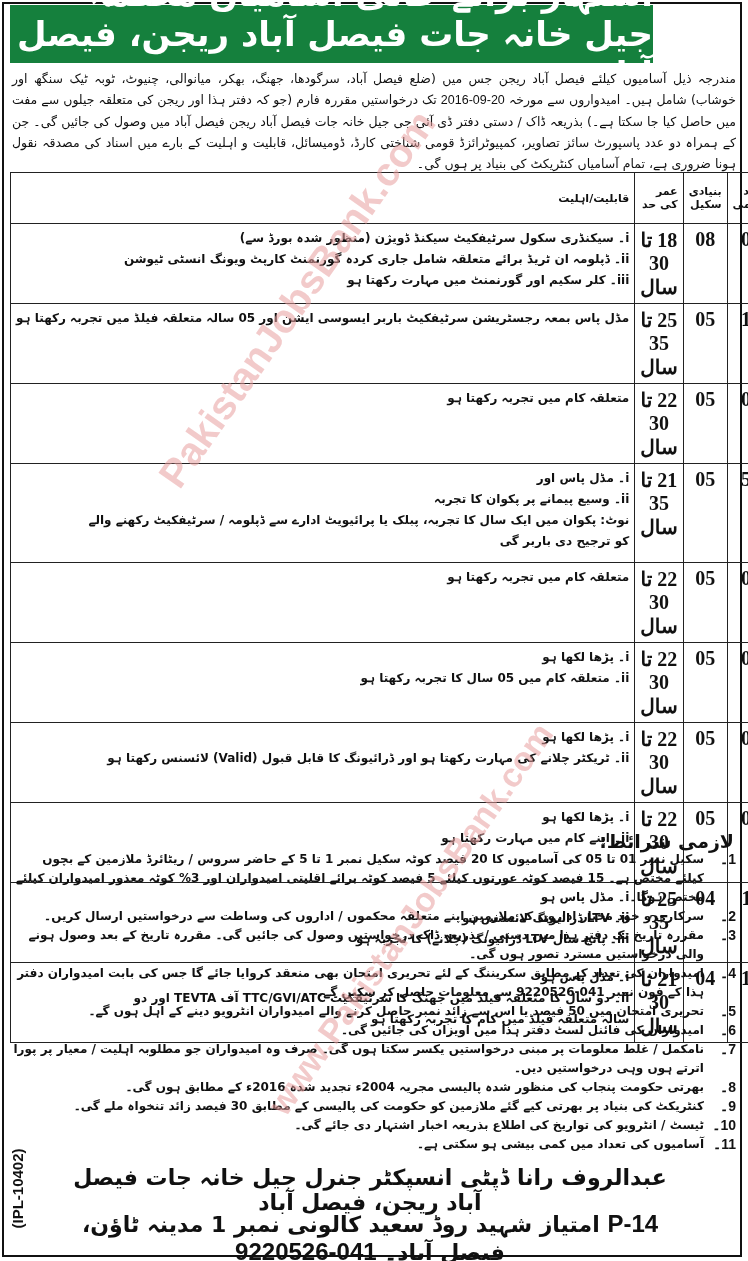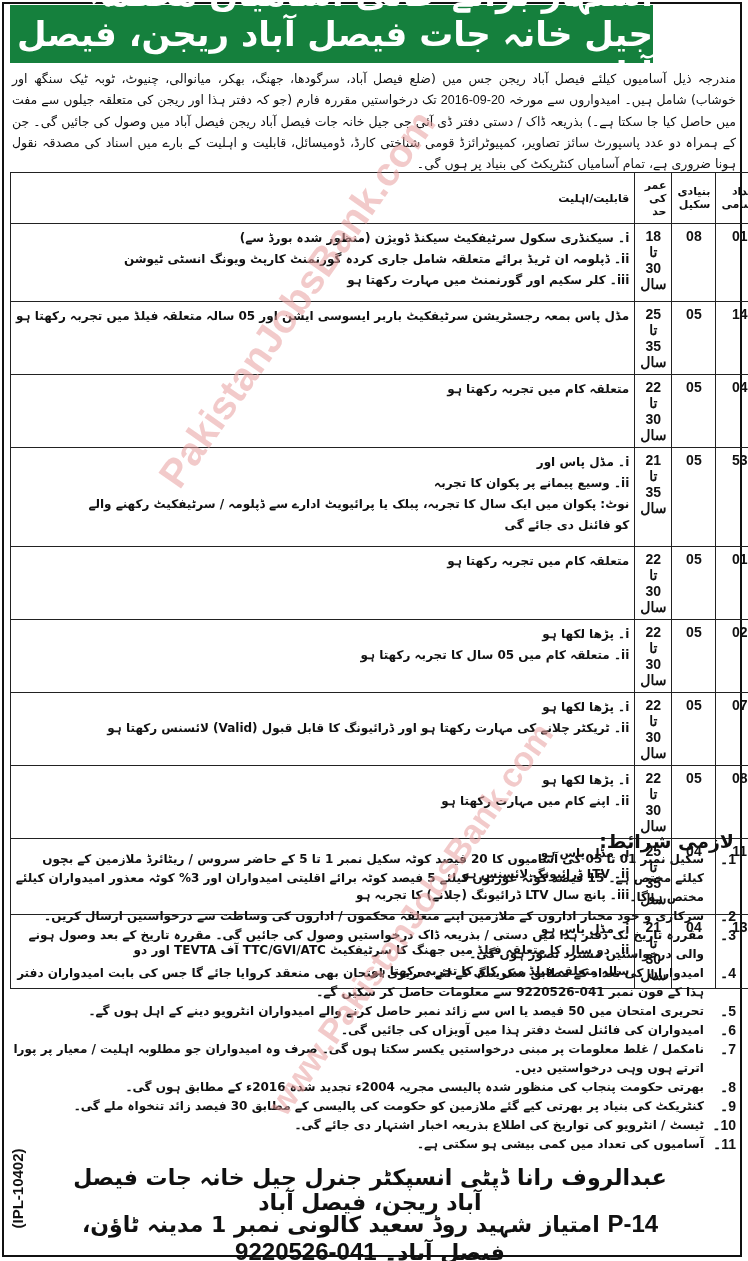--- a/index.html
+++ b/index.html
@@ -10,22 +10,22 @@
   .title-bar { position:absolute; left:10px; top:5px; width:643px; height:58px;
                background:#15803d; color:#fff; display:flex; align-items:center;
                justify-content:center; direction:rtl; font-size:34px; font-weight:bold; }
   .intro { position:absolute; left:12px; top:68px; width:724px; direction:rtl;
            text-align:justify; font-size:12.5px; line-height:21px; font-weight:normal; }
   .intro .date { font-family:"Liberation Sans", sans-serif; }
   table.posts { position:absolute; left:10px; top:172px; width:735px;
                 border-collapse:collapse; direction:rtl; font-size:12px; font-weight:bold; }
   table.posts th, table.posts td { border:1.5px solid #222; vertical-align:top; padding:4px 5px; }
   table.posts th { font-size:11px; text-align:right; vertical-align:middle; height:42px; }
-  td.num, td.cnt, td.scale, td.age { text-align:center; font-family:Liberation Sans, sans-serif;
-                                      font-size:14px; padding-top:8px; }
+  td.num, td.cnt, td.scale, td.age { text-align:center; font-family:Liberation Serif, serif;
+                                      font-size:20px; padding-top:8px; }
   td.qual { text-align:right; line-height:21px; padding-top:6px; }
   td.qual div { white-space:nowrap; }
   .en { font-family:"Liberation Sans", sans-serif;margin-top:27px; }
   .cond-title { position:absolute; right:14px; top:830px; font-size:19px; font-weight:bold; direction:rtl; }
   .conds { position:absolute; left:12px; top:850px; width:724px; direction:rtl;
            font-size:12px; font-weight:bold; line-height:19px; list-style:none; margin:0; padding:0; }
   .conds li { display:flex; direction:rtl; }
   .conds .cn { width:32px; flex:0 0 32px; font-family:"Liberation Sans", sans-serif; font-size:14px; }
   .conds .ct { flex:1;text-align:right; }
   .sig1 { position:absolute; left:60px; top:1165px; width:620px; text-align:center; direction:rtl;
@@ -98,21 +98,21 @@
         </td>
       </tr>
       <tr style="height: 99px;">
         <td class="cnt">53</td>
         <td class="scale">05</td>
         <td class="age">21 تا 35 سال</td>
         <td class="qual">
           <div>i۔ مڈل پاس اور</div>
           <div>ii۔ وسیع پیمانے پر پکوان کا تجربہ</div>
           <div>نوٹ: پکوان میں ایک سال کا تجربہ، پبلک یا پرائیویٹ ادارے سے ڈپلومہ / سرٹیفکیٹ رکھنے والے</div>
-          <div>کو فائنل دی جائے گی</div>
+          <div>کو ترجیح دی باربر گی</div>
         </td>
       </tr>
       <tr style="height: 31px;">
         <td class="cnt">01</td>
         <td class="scale">05</td>
         <td class="age">22 تا 30 سال</td>
         <td class="qual">
           <div>متعلقہ کام میں تجربہ رکھتا ہو</div>
         </td>
       </tr>

